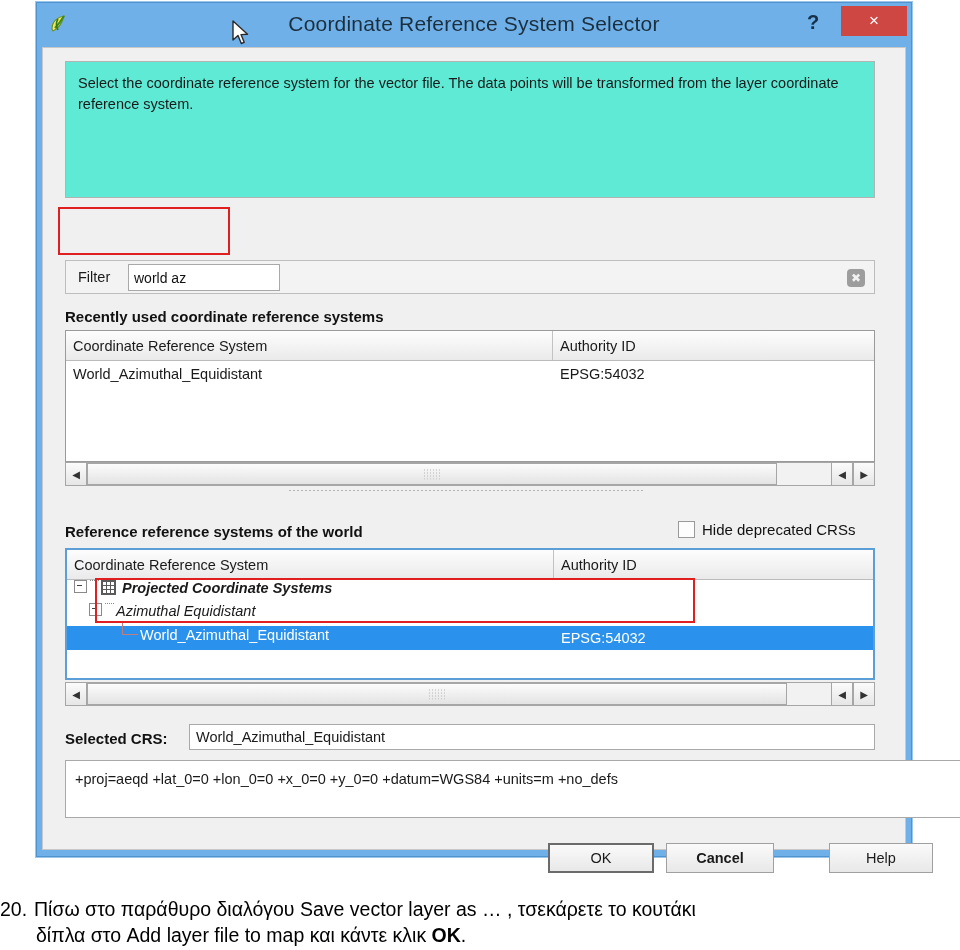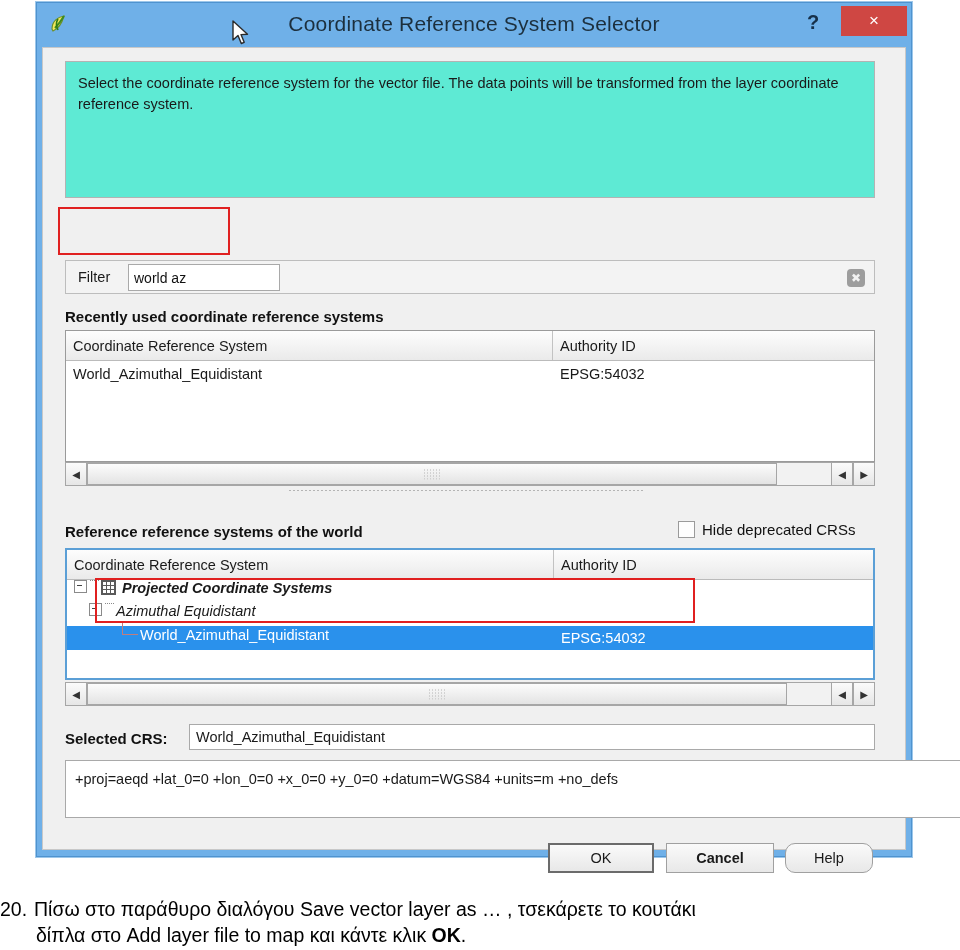--- a/index.html
+++ b/index.html
@@ -287,21 +287,21 @@
     background: linear-gradient(#fafafa, #e8e8e8);
     border: 1px solid #a0a0a0;
     box-sizing: border-box;
     font-size: 14.5px; color: #1a1a1a;
     display: flex; align-items: center; justify-content: center;
     cursor: pointer;
     font-family: "Liberation Sans", sans-serif;
   }
   #btn-ok { left: 505px; width: 106px; border: 2px solid #6b6b6b; }
   #btn-cancel { left: 623px; width: 108px; font-weight: bold; }
-  #btn-help { left: 742px; width: 88px; border-radius: 10px; }
+  #btn-help { left: 786px; width: 104px; }
 
   
   .cursor {
     position: absolute; left: 231px; top: 20px;
     width: 20px; height: 28px;
     pointer-events: none;
   }
 
   
   .caption {

